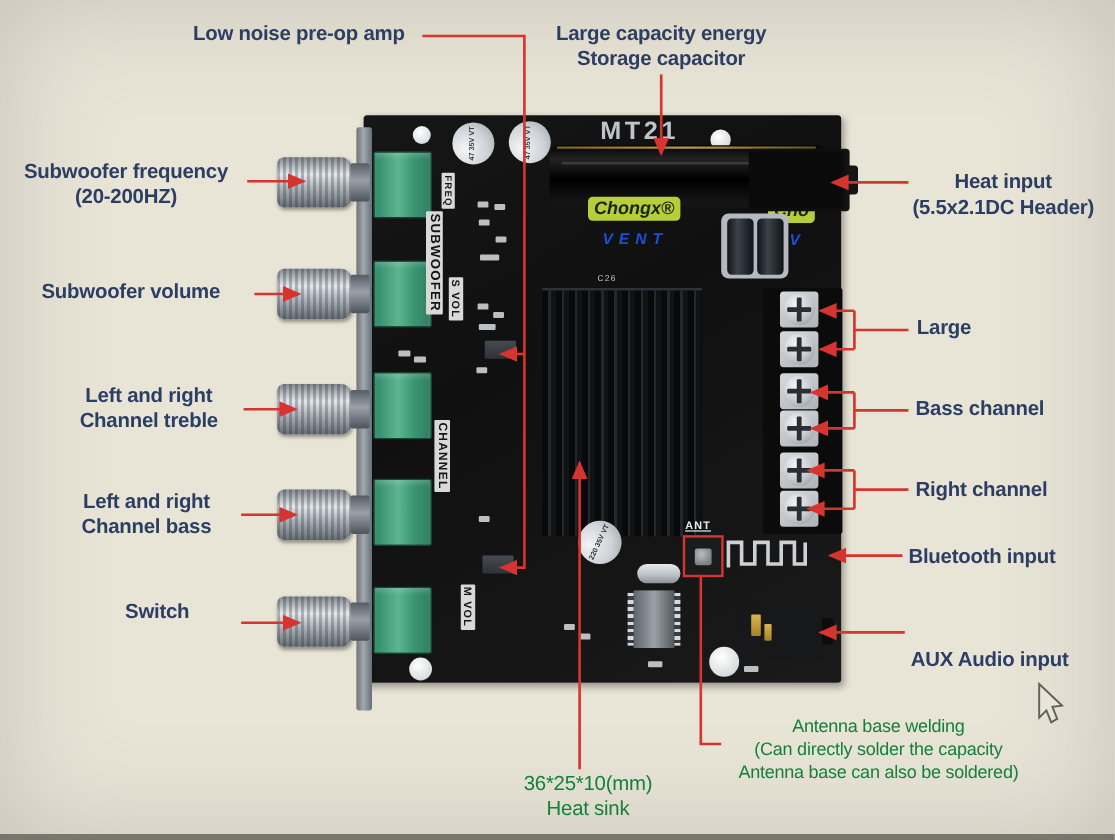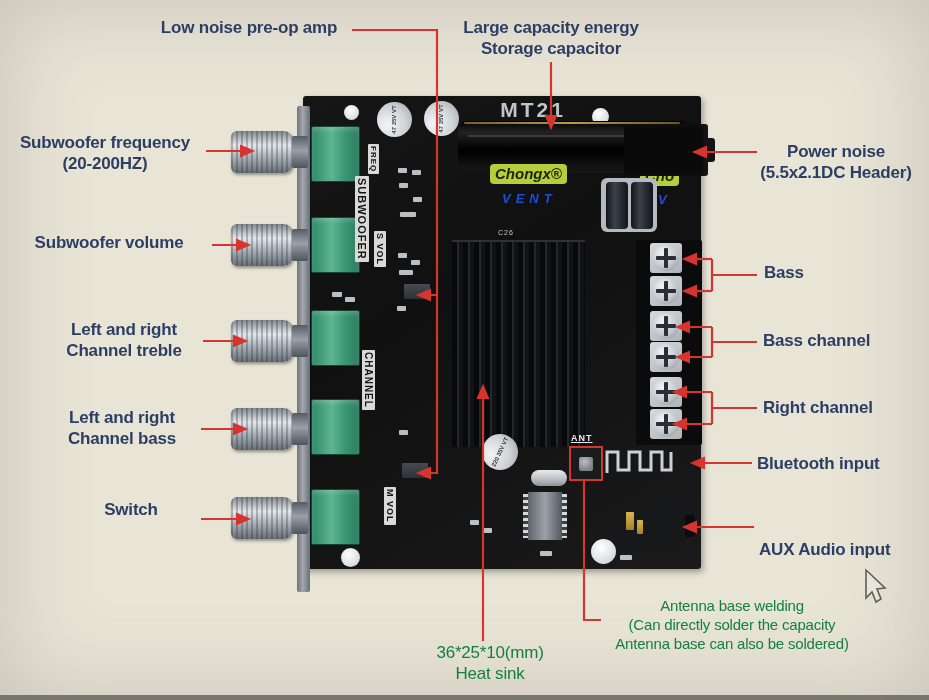--- a/index.html
+++ b/index.html
@@ -221,25 +221,25 @@
     <span>Channel treble</span>
   </div>
   <div class="lbl" style="left:28px;top:408px;width:188px;">
     <span>Left and right</span>
     <span>Channel bass</span>
   </div>
   <div class="lbl" style="left:40px;top:500px;width:182px;">
     <span>Switch</span>
   </div>
   <div class="lbl" style="left:748px;top:142px;width:176px;">
-    <span>Power noise</span>
+    <span>Heat input</span>
     <span>(5.5x2.1DC Header)</span>
   </div>
   <div class="lbl left-align" style="left:764px;top:263px;">
-    <span>Bass</span>
+    <span>Large</span>
   </div>
   <div class="lbl left-align" style="left:763px;top:331px;">
     <span>Bass channel</span>
   </div>
   <div class="lbl left-align" style="left:763px;top:398px;">
     <span>Right channel</span>
   </div>
   <div class="lbl left-align" style="left:757px;top:454px;">
     <span>Bluetooth input</span>
   </div>

